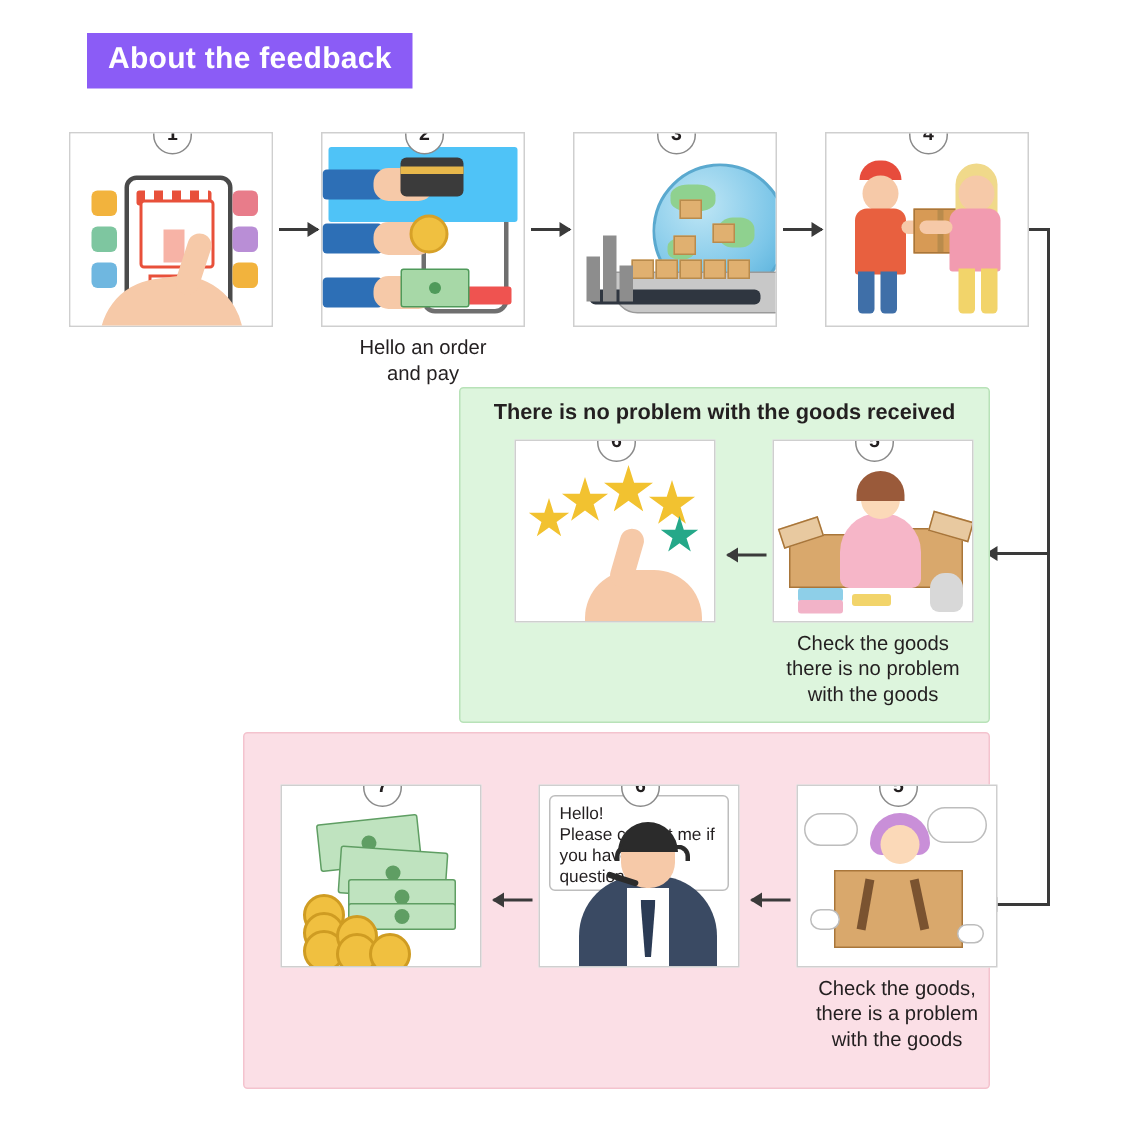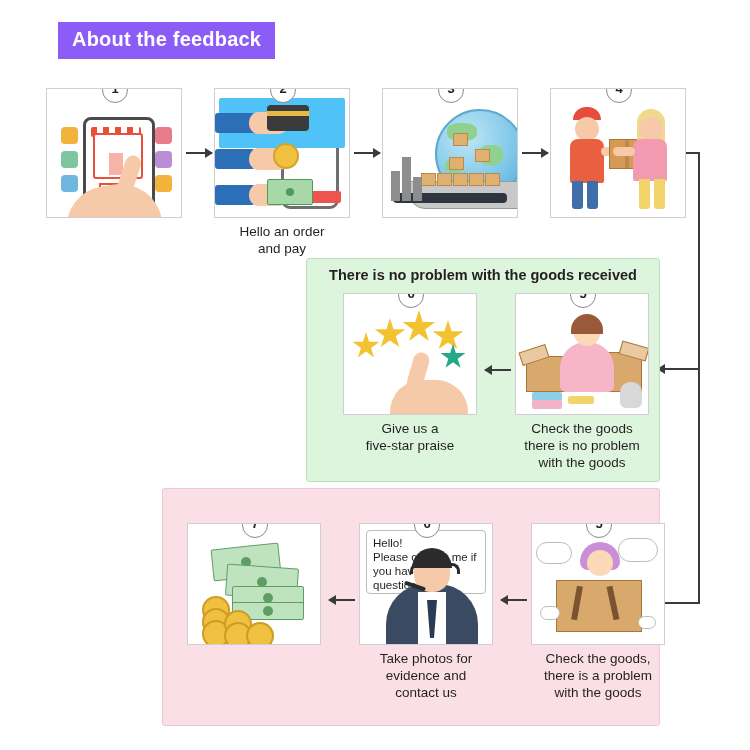--- a/index.html
+++ b/index.html
@@ -366,22 +366,20 @@
         <div class="star" style="left:8px;  top:38px; width:28px;height:28px;background:#f2c230;"></div>
         <div class="star" style="left:30px; top:24px; width:32px;height:32px;background:#f2c230;"></div>
         <div class="star" style="left:58px; top:16px; width:34px;height:34px;background:#f2c230;"></div>
         <div class="star" style="left:88px; top:26px; width:32px;height:32px;background:#f2c230;"></div>
         <div class="star" style="left:96px; top:50px; width:26px;height:26px;background:#25a889;"></div>
         <div class="s6-hand"></div>
         <div class="s6-finger"></div>
       </div>
       <div class="badge" style="left:50%; margin-left:-12px; top:-12px;">6</div>
     </div>
-    <div class="caption">Give us a
-five-star praise</div>
   </div>
 
   <div class="arrow-h left" style="left:178px; top:110px; width:26px;"></div>
 
   <div class="step" style="left:208px; top:34px; width:134px;">
     <div class="thumb" style="width:134px;height:122px;">
       <div class="ill" style="background:#ffffff;">
         <div class="s5g-box" style="left:10px;top:62px;width:44px;height:34px;"></div>
         <div class="s5g-flap" style="left:4px;top:54px;width:26px;height:12px;transform:rotate(-18deg);"></div>
         <div class="s5g-box" style="left:78px;top:58px;width:46px;height:38px;"></div>
@@ -433,23 +431,20 @@
         <div class="s6p-bodyshape"></div>
         <div class="s6p-shirt"></div>
         <div class="s6p-tie"></div>
         <div class="s6p-head2"></div>
         <div class="s6p-hair2"></div>
         <div class="s6p-hs"></div>
         <div class="s6p-mic"></div>
       </div>
       <div class="badge" style="left:50%; margin-left:-12px; top:-12px;">6</div>
     </div>
-    <div class="caption">Take photos for
-evidence and
-contact us</div>
   </div>
 
   <div class="arrow-h left" style="left:338px; top:110px; width:26px;"></div>
 
   <div class="step" style="left:368px; top:34px; width:134px;">
     <div class="thumb" style="width:134px;height:122px;">
       <div class="ill" style="background:#ffffff;">
         <div class="s5p-cloud" style="left:4px;top:18px;width:34px;height:20px;"></div>
         <div class="s5p-cloud" style="right:6px;top:14px;width:38px;height:22px;"></div>
         <div class="s5p-hair" style="left:48px;top:18px;"></div>

